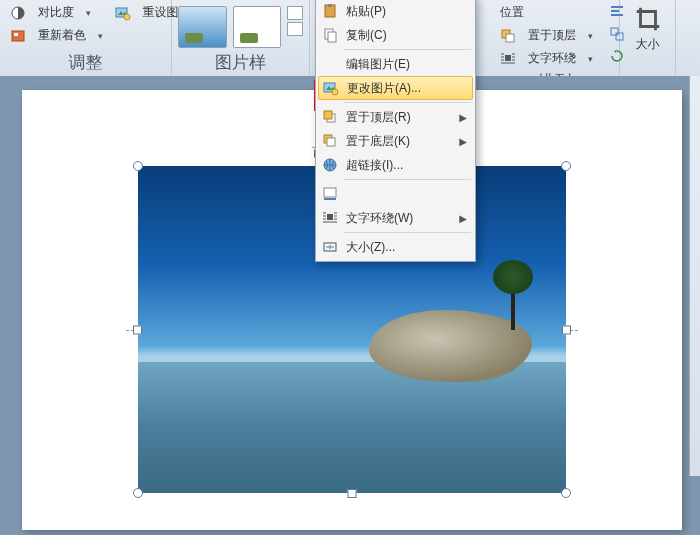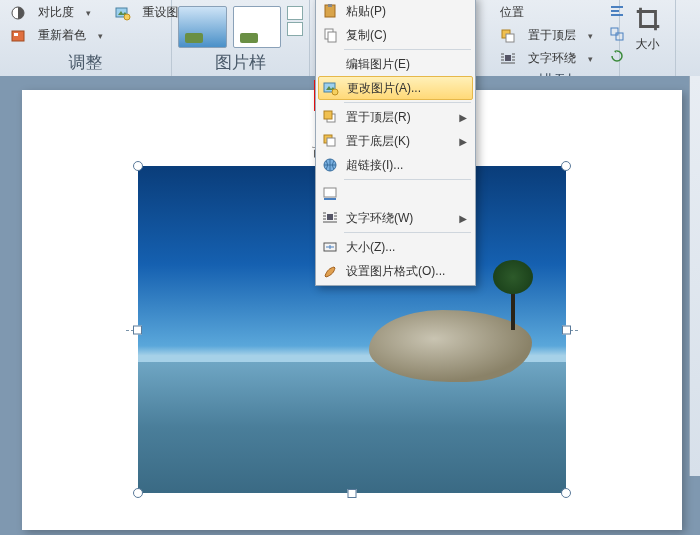--- a/index.html
+++ b/index.html
@@ -287,23 +287,15 @@
   <div class="sep"></div>
   <div class="mi">
       <span class="mico">
         <svg width="16" height="16">
           <rect x="2" y="4" width="12" height="8" fill="none" stroke="#555"></rect>
           <path d="M4 8h8M8 6v4" stroke="#4a80c0"></path>
         </svg>
       </span>
       <span class="lbl">大小(Z)...</span>
     </div>
-  <div class="mi">
-      <span class="mico">
-        <svg width="16" height="16">
-          <path d="M3 13c2-6 5-8 9-9l1 1c-1 4-3 7-9 9z" fill="#e0a050" stroke="#a06020"></path>
-        </svg>
-      </span>
-      <span class="lbl">设置图片格式(O)...</span>
-    </div>
 </div>
 
 <div class="redbox" style="top:80px;left:314px;width:156px;height:25px"></div>
 
 </body></html>

